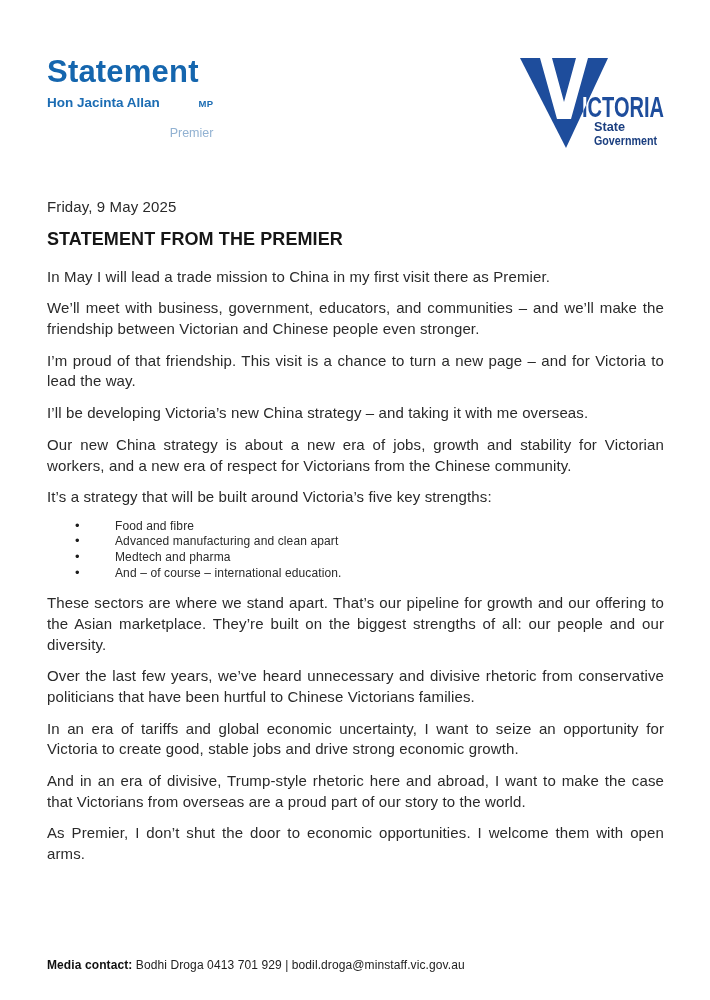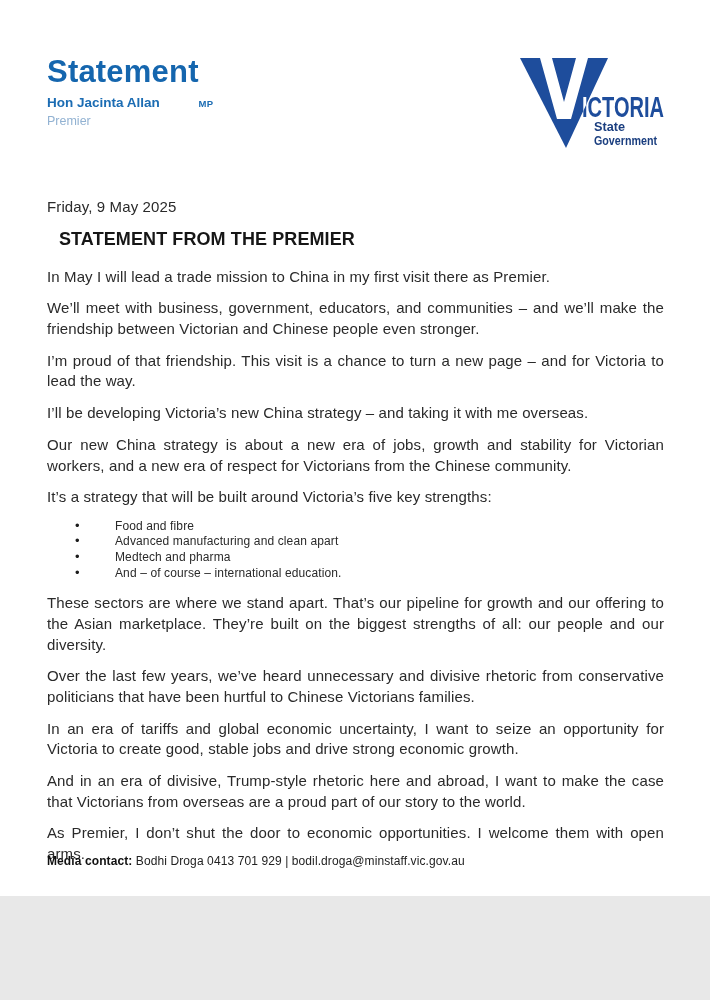--- a/index.html
+++ b/index.html
@@ -1,39 +1,39 @@
 <!DOCTYPE html>
 <html><head>
 <meta charset="utf-8">
 <style>
   html,body { margin:0; padding:0; background:#e8e8e8; }
   .page {
-    position:relative; width:710px; height:896px; margin:0 auto;
+    position:relative; width:710px; height:1000px; margin:0 auto;
     background:#ffffff; overflow:hidden;
     font-family:"Liberation Sans", sans-serif;
     -webkit-font-smoothing:antialiased;
   }
   
   .masthead { position:absolute; top:56px; left:47px; }
   .doc-type {
     font-size:31px; font-weight:bold; color:#1566ae;
     letter-spacing:0.2px; line-height:1;
   }
   .author-line { margin-top:9px; font-size:13.5px; font-weight:bold; color:#1b6cb3; line-height:1.1; }
   .postnominal { font-size:9.5px; letter-spacing:0.3px;padding-left:35px; }
-  .role-line { margin-top:4px; font-size:12.5px; color:#92b2d2; line-height:1.1; }
+  .role-line { margin-top:16px; font-size:12.5px; color:#92b2d2; line-height:1.1;text-align:right; }
 
   .logo-box { position:absolute; top:56px; left:516px; width:150px; height:94px; }
 
   
   .content { position:absolute; top:197px; left:47px; width:617px; }
   .date-line { font-size:12px; color:#2e2e2e; margin:0 0 23px 0; }
   .doc-title {
     font-size:18px; font-weight:bold; color:#161616;
-    margin:0 0 17px 12px; letter-spacing:0.1px;
+    margin:0 0 17px 0; letter-spacing:0.1px;
   }
   .content p {
     font-size:15px; line-height:1.38; color:#2a2a2a;
     text-align:justify; margin:0 0 11px 0; letter-spacing:0.12px;
   }
   ul.strengths { list-style:none; margin:2px 0 12px 0; padding:0; }
   ul.strengths li {
     position:relative; padding-left:68px; font-size:12px;
     line-height:1.3; color:#2a2a2a; letter-spacing:0.12px;
   }

